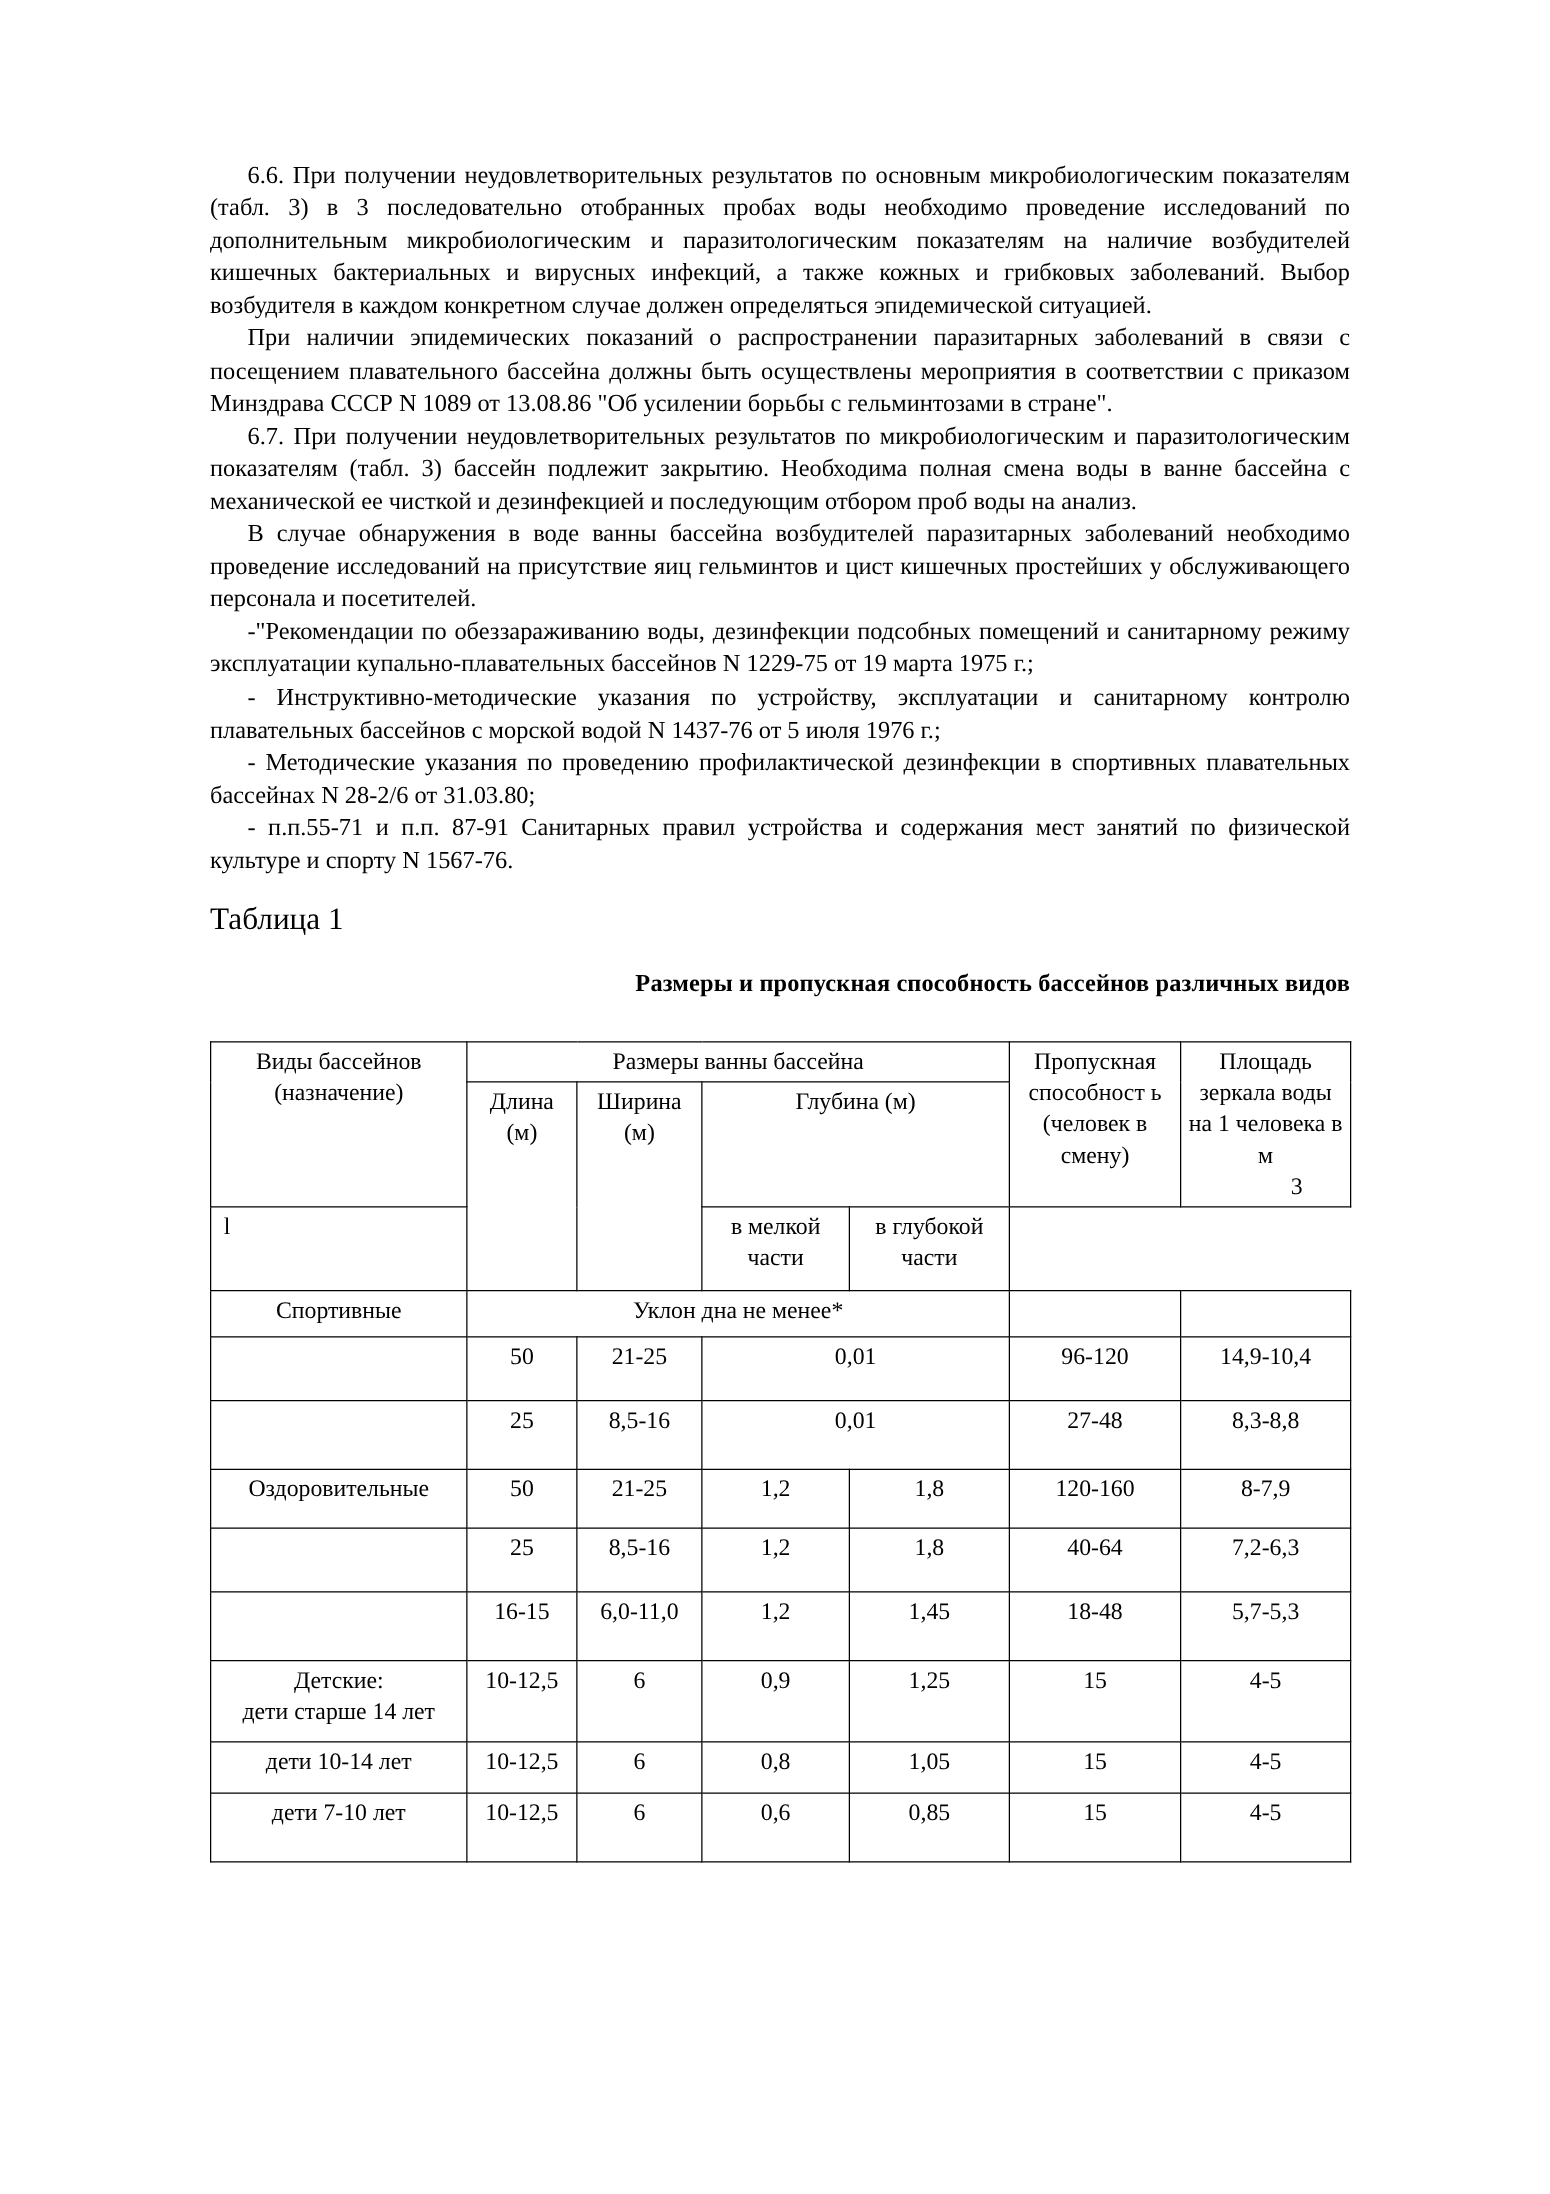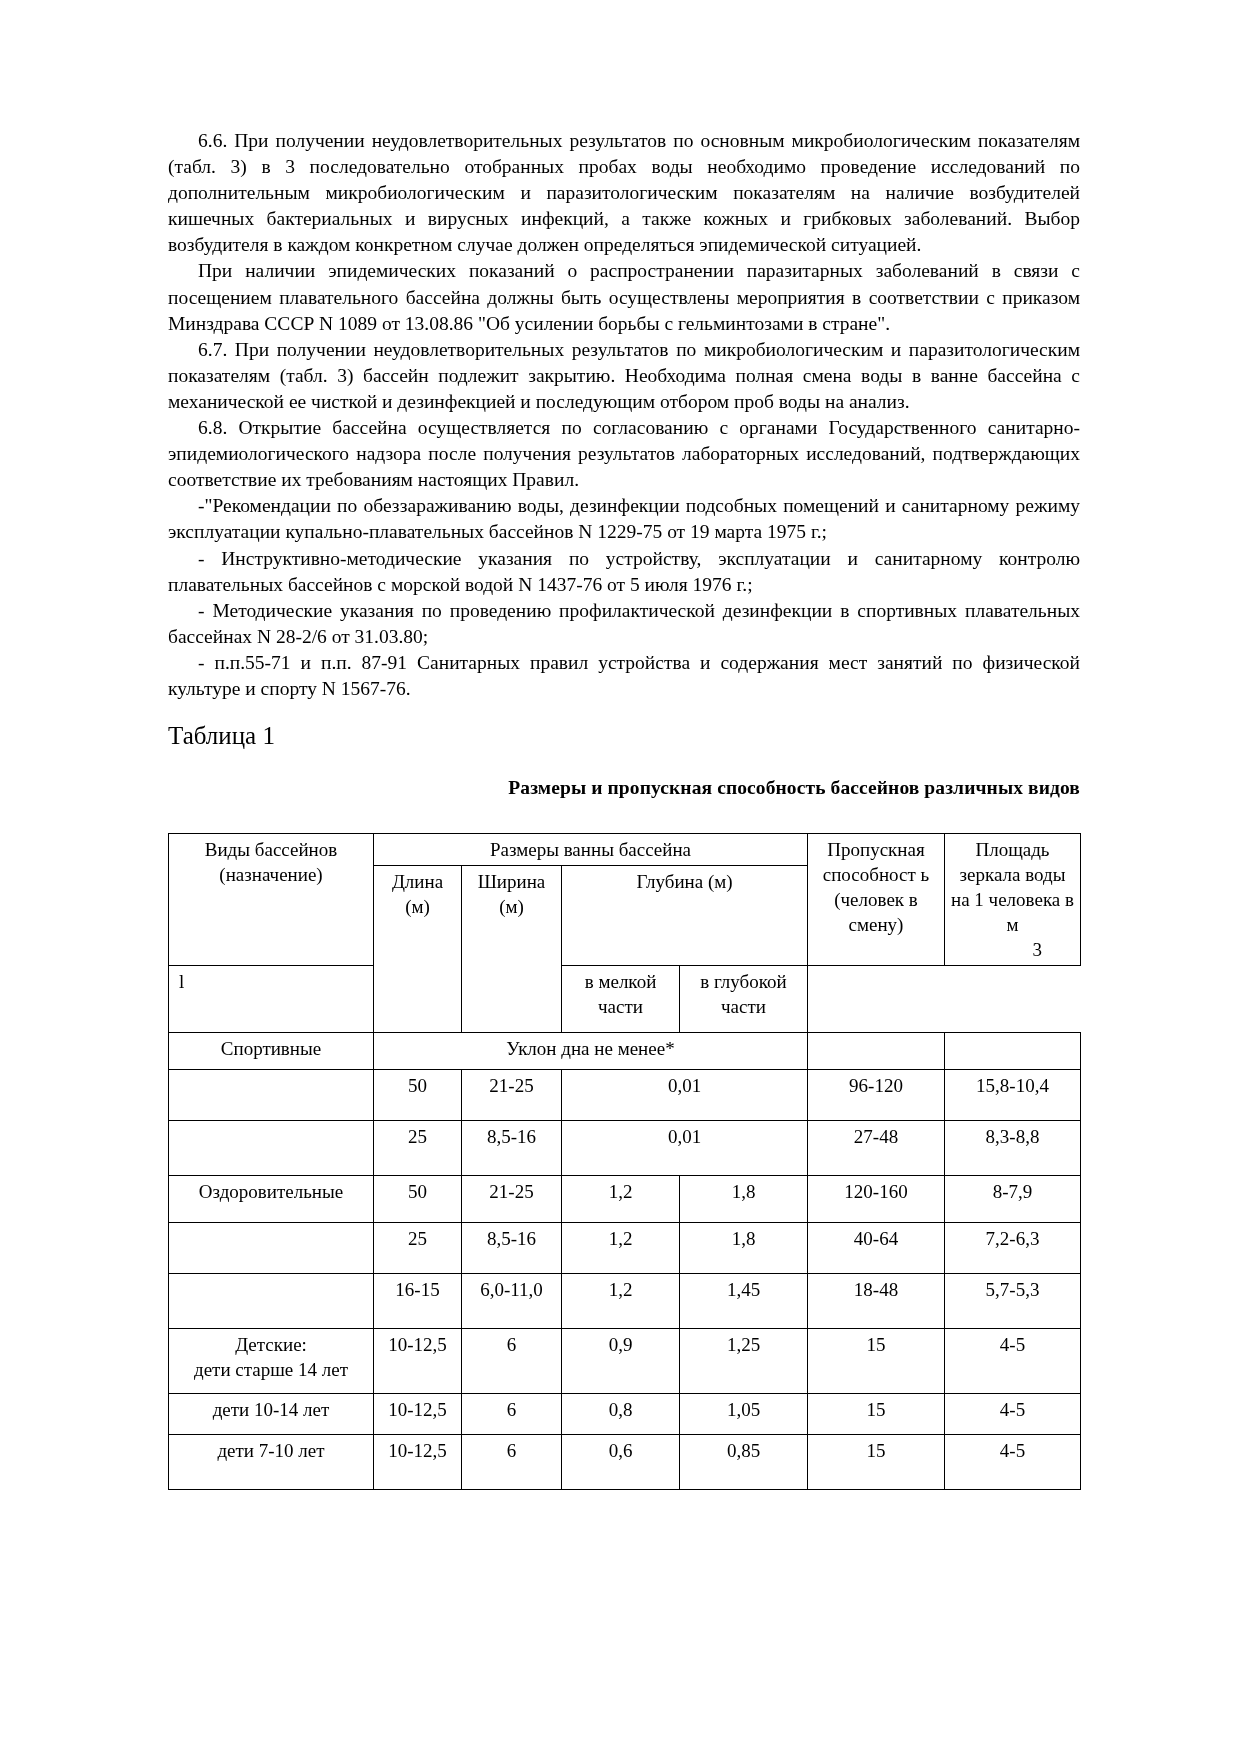--- a/index.html
+++ b/index.html
@@ -82,21 +82,21 @@
 </style>
 </head>
 <body>
 
 <div class="page">
 
   <div class="body-text">
     <p>6.6. При получении неудовлетворительных результатов по основным микробиологическим показателям (табл. 3) в 3 последовательно отобранных пробах воды необходимо проведение исследований по дополнительным микробиологическим и паразитологическим показателям на наличие возбудителей кишечных бактериальных и вирусных инфекций, а также кожных и грибковых заболеваний. Выбор возбудителя в каждом конкретном случае должен определяться эпидемической ситуацией.</p>
     <p>При наличии эпидемических показаний о распространении паразитарных заболеваний в связи с посещением плавательного бассейна должны быть осуществлены мероприятия в соответствии с приказом Минздрава СССР N 1089 от 13.08.86 "Об усилении борьбы с гельминтозами в стране".</p>
     <p>6.7. При получении неудовлетворительных результатов по микробиологическим и паразитологическим показателям (табл. 3) бассейн подлежит закрытию. Необходима полная смена воды в ванне бассейна с механической ее чисткой и дезинфекцией и последующим отбором проб воды на анализ.</p>
-    <p>6.8. Открытие бассейна осуществляется по согласованию с органами Государственного санитарно-эпидемиологического надзора после получения результатов лабораторных исследований, подтверждающих соответствие их требованиям настоящих Правил.</p>
+    <p>В случае обнаружения в воде ванны бассейна возбудителей паразитарных заболеваний необходимо проведение исследований на присутствие яиц гельминтов и цист кишечных простейших у обслуживающего персонала и посетителей.</p>
     <p>-"Рекомендации по обеззараживанию воды, дезинфекции подсобных помещений и санитарному режиму эксплуатации купально-плавательных бассейнов N 1229-75 от 19 марта 1975 г.;</p>
     <p>- Инструктивно-методические указания по устройству, эксплуатации и санитарному контролю плавательных бассейнов с морской водой N 1437-76 от 5 июля 1976 г.;</p>
     <p>- Методические указания по проведению профилактической дезинфекции в спортивных плавательных бассейнах N 28-2/6 от 31.03.80;</p>
     <p>- п.п.55-71 и п.п. 87-91 Санитарных правил устройства и содержания мест занятий по физической культуре и спорту N 1567-76.</p>
   </div>
 
   <div class="tablica-label">Таблица 1</div>
 
   <div class="table-title">Размеры и пропускная способность бассейнов различных видов</div>
 
@@ -140,21 +140,21 @@
         <td class="no-bottom"></td>
         <td class="no-bottom"></td>
       </tr>
 
       <tr>
         <td class="no-top no-bottom" style="height:44px;"></td>
         <td class="no-top no-bottom">50</td>
         <td class="no-top no-bottom">21-25</td>
         <td colspan="2" class="no-top no-bottom">0,01</td>
         <td class="no-top no-bottom">96-120</td>
-        <td class="no-top no-bottom">15,8-10,4</td>
+        <td class="no-top no-bottom">14,9-10,4</td>
       </tr>
 
       <tr>
         <td class="no-top" style="height:48px;"></td>
         <td class="no-top">25</td>
         <td class="no-top">8,5-16</td>
         <td colspan="2" class="no-top">0,01</td>
         <td class="no-top">27-48</td>
         <td class="no-top">8,3-8,8</td>
       </tr>

